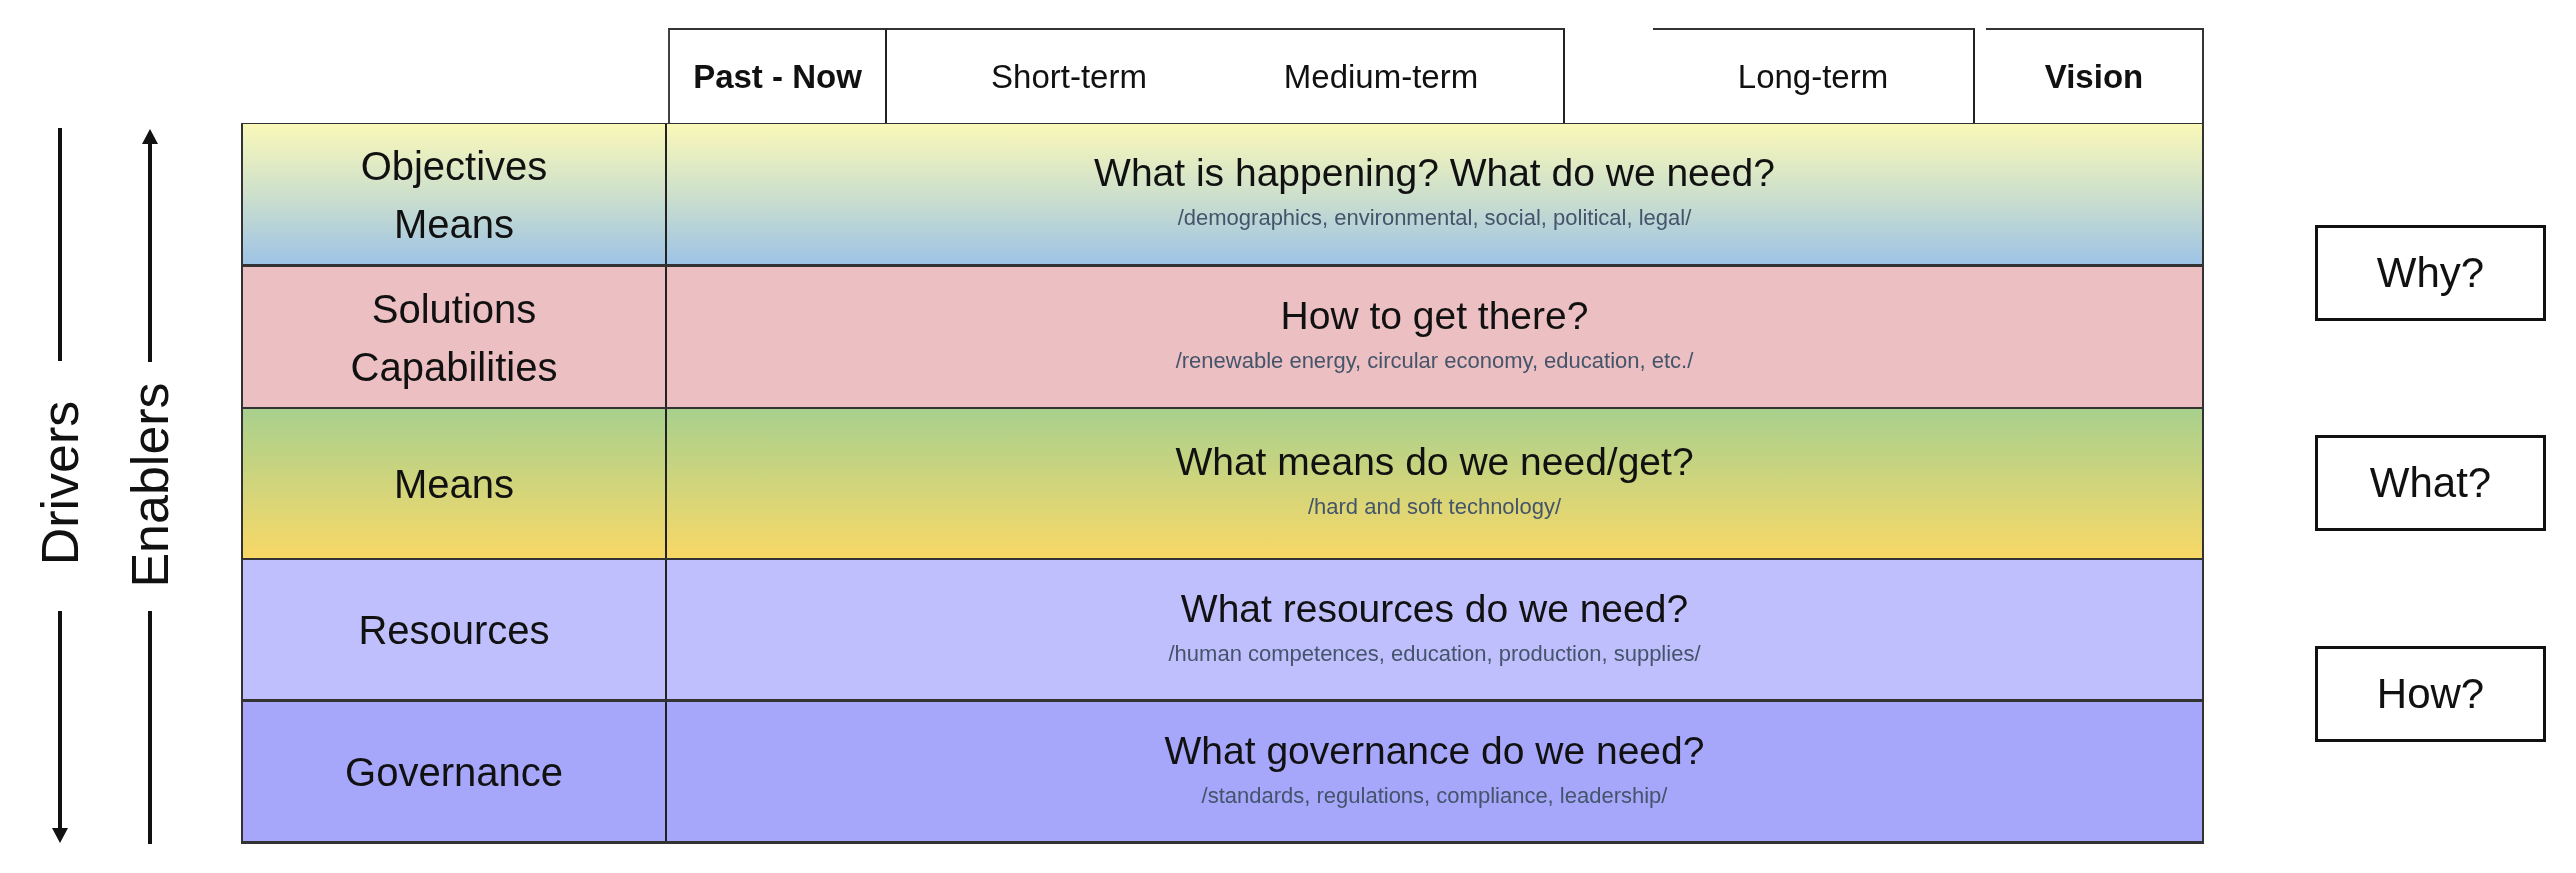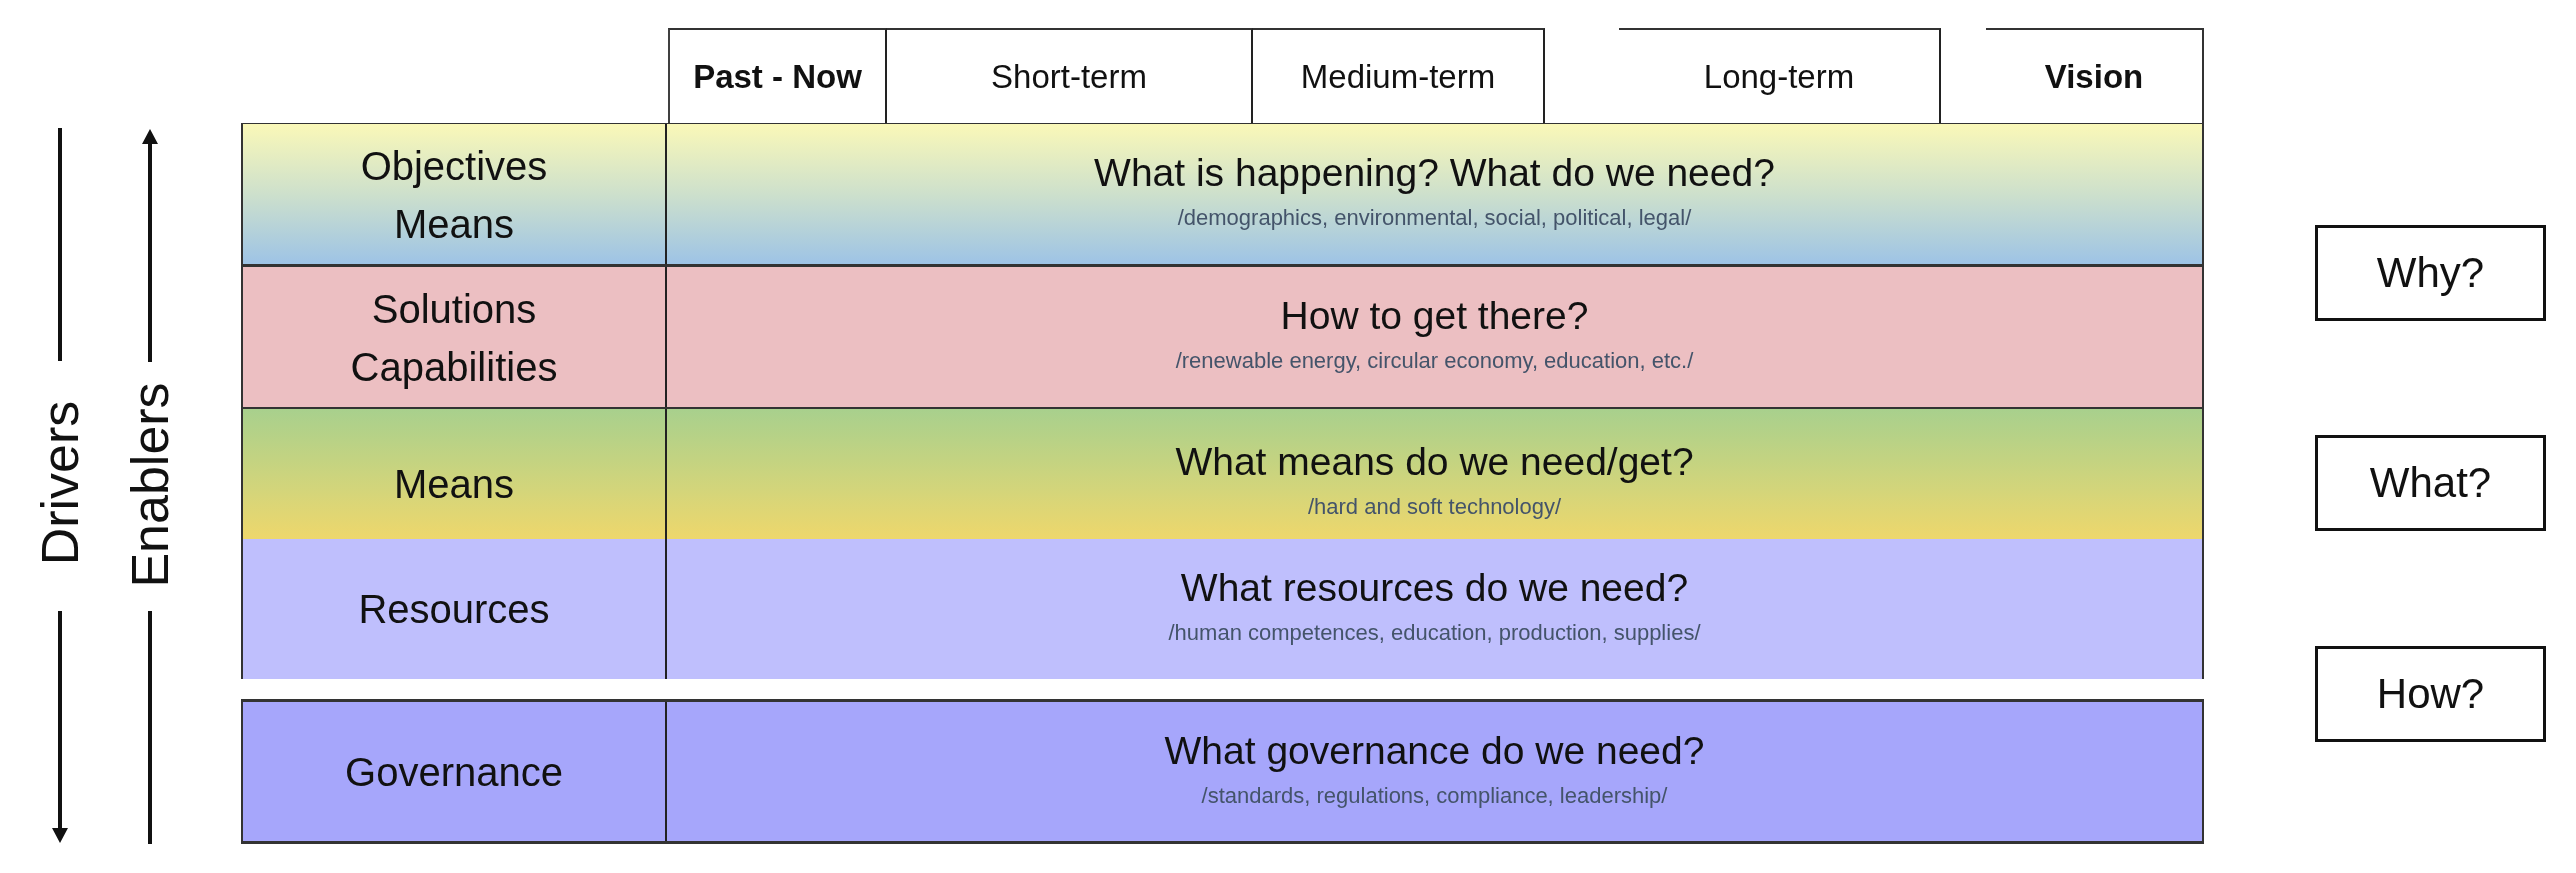--- a/index.html
+++ b/index.html
@@ -46,22 +46,22 @@
     .arrow-up { position: absolute; width: 0; height: 0;
       border-left: 8.5px solid transparent; border-right: 8.5px solid transparent;
       border-bottom: 15.7px solid #111; }
   </style>
 </head>
 <body>
 
 <div>
   <div class="hdr-cell first bold" style="left:668px;width:219px;">Past - Now</div>
   <div class="hdr-cell" style="left:887px;width:366px;text-align:right;">Short-term</div>
-  <div class="hdr-cell" style="left:1253px;width:292px;">Medium-term</div>
-  <div class="hdr-cell" style="left:1619px;width:322px;">Long-term</div>
+  <div class="hdr-cell" style="left:1199px;width:366px;">Medium-term</div>
+  <div class="hdr-cell" style="left:1653px;width:322px;">Long-term</div>
   <div class="hdr-cell bold" style="left:1986px;width:218px;border-right:2.6px solid #333;">Vision</div>
 </div>
 
 <div class="row-sep" style="top:123px;"></div>
 
 <div class="row" style="top:124px;height:141px;background:linear-gradient(to bottom,#faf8b8 0%,#cde0cc 50%,#9dc3e6 100%);">
   <div class="row-label">
     <span>Objectives</span>
     <span>Means</span>
   </div>
@@ -88,21 +88,21 @@
   <div class="row-label">
     <span>Means</span>
   </div>
   <div class="row-body">
     <div class="row-q">What means do we need/get?</div>
     <div class="row-sub">/hard and soft technology/</div>
   </div>
 </div>
 <div class="row-sep" style="top:558px;"></div>
 
-<div class="row" style="top:539px;height:140px;background:#bfbffd;padding-left:44px;">
+<div class="row" style="top:560px;height:140px;background:#bfbffd;padding-left:44px;">
   <div class="row-label">
     <span>Resources</span>
   </div>
   <div class="row-body">
     <div class="row-q">What resources do we need?</div>
     <div class="row-sub">/human competences, education, production, supplies/</div>
   </div>
 </div>
 <div class="row-sep" style="top:699px;"></div>
 

